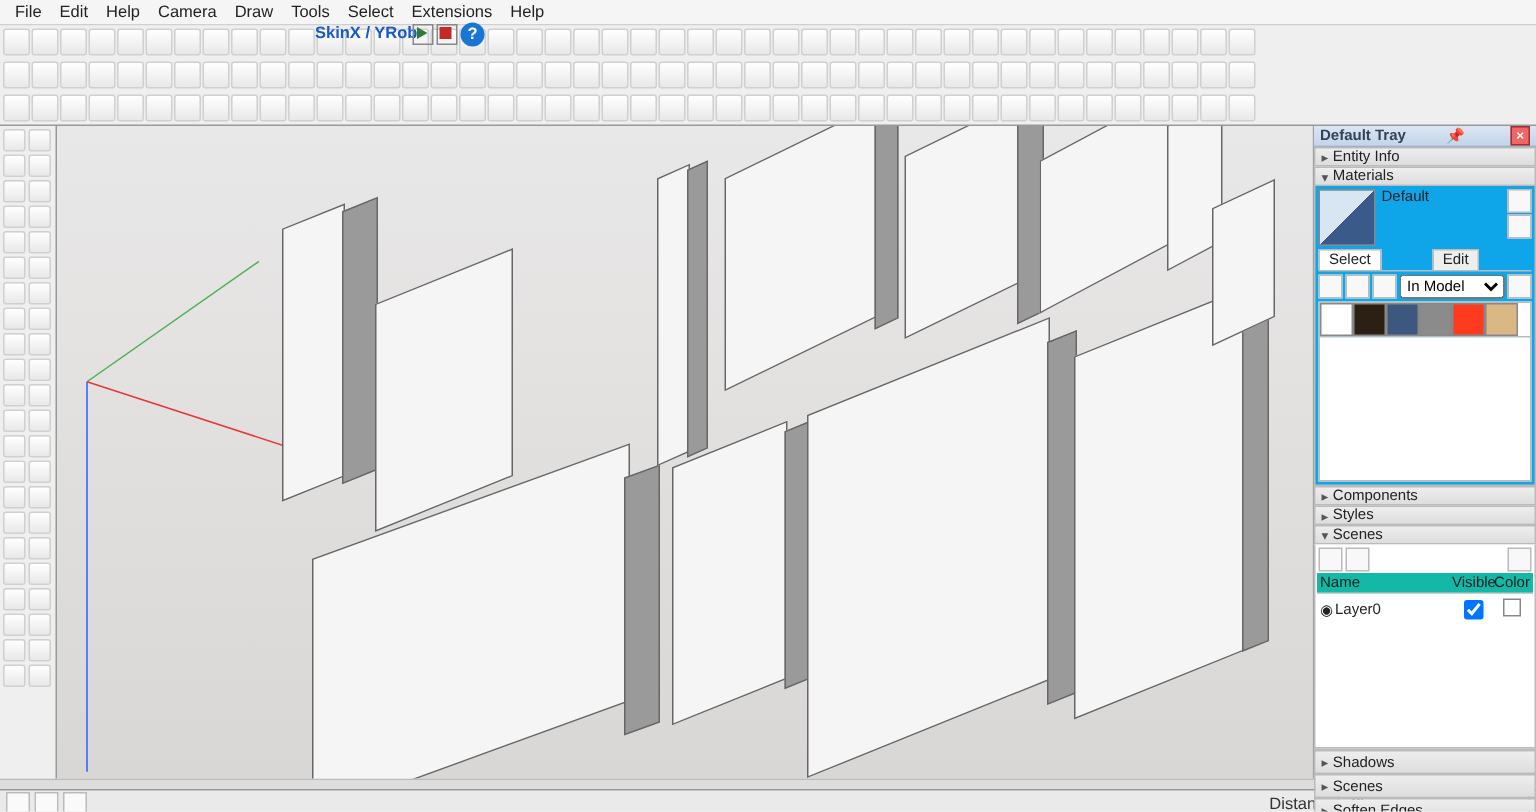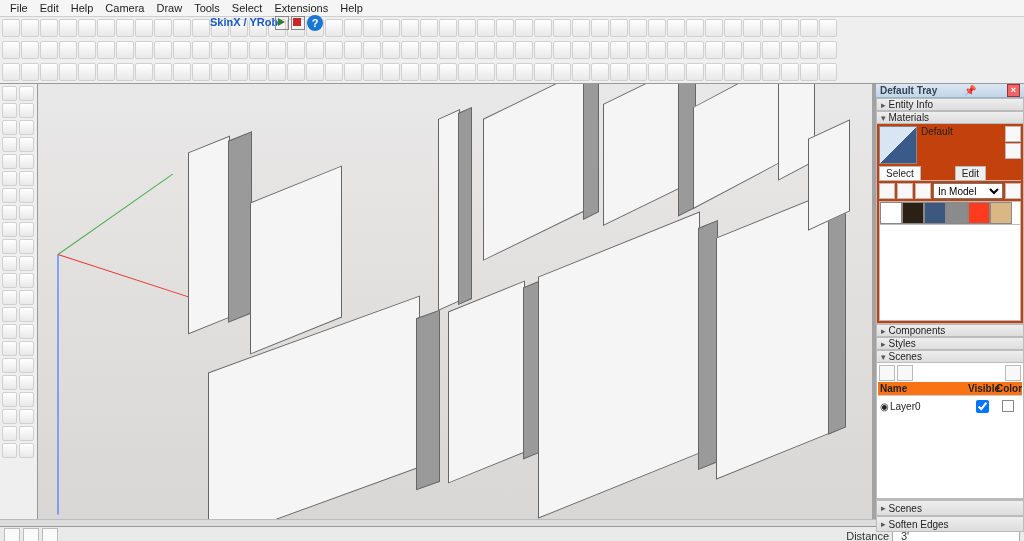--- a/index.html
+++ b/index.html
@@ -19,43 +19,43 @@
 .left-tools .tool{width:15px;height:15px;}
 .viewport{flex:1;background:linear-gradient(#e9e8e8,#d9d7d5);position:relative;overflow:hidden;}
 .axes{position:absolute;left:20px;top:170px;}
 .axes .ax{position:absolute;width:140px;height:1px;transform-origin:left center;}
 .ax.green{background:#4CAF50;transform:rotate(-35deg);}
 .ax.blue{background:#2962FF;transform:rotate(90deg);width:260px;}
 .ax.red{background:#E53935;transform:rotate(18deg);width:180px;}
 .walls{position:absolute;inset:0;}
 .wall{position:absolute;background:#f5f5f5;border:1px solid #666;}
 .wall.dark{background:#9a9a9a;}
-.tray{width:148px;background:#efefef;border-left:4px solid #a3a3a3;display:flex;flex-direction:column;font-size:10px;}
+.tray{width:148px;background:#efefef;border-left:1px solid #a3a3a3;display:flex;flex-direction:column;font-size:10px;}
 .tray-title{height:14px;background:linear-gradient(#dce6f2,#c2d5ea);padding:0 4px;display:flex;align-items:center;border-bottom:1px solid #9bb2c9;font-weight:bold;color:#345;}
 .tray-title .close{margin-left:auto;width:11px;height:11px;background:#e66;border:1px solid #933;color:#fff;text-align:center;line-height:10px;font-size:9px;}
 .panel-head{height:14px;background:linear-gradient(#eee,#ddd);border:1px solid #bbb;margin:0;padding:0 4px;display:flex;align-items:center;cursor:default;}
 .panel-head::before{content:"▸";margin-right:3px;font-size:9px;color:#555;}
 .panel-head.open::before{content:"▾";}
-.materials{background:#c2410c;border:1px solid #bbb;border-top:none;padding:2px;}
+.materials{background:#0ea5e9;border:1px solid #bbb;border-top:none;padding:2px;}
 .mat-preview{display:flex;gap:4px;align-items:flex-start;margin-bottom:2px;}
 .mat-swatch{width:36px;height:36px;border:1px solid #888;background:linear-gradient(135deg,#d8e6f3 0,#d8e6f3 50%,#3a5a8a 50%,#3a5a8a 100%);}
 .mat-name{flex:1;font-size:10px;}
 .mat-tools{display:flex;flex-direction:column;gap:1px;}
 .tabs{display:flex;border-bottom:1px solid #bbb;margin-top:2px;gap:35px;}
 .tab{padding:1px 6px;border:1px solid #bbb;border-bottom:none;background:#eee;font-size:10px;margin-right:-1px;}
 .tab.active{background:#fff;}
 .mat-row{display:flex;gap:2px;align-items:center;margin:2px 0;}
 .mat-row select{flex:1;font-size:10px;height:16px;}
 .icon-sm{width:14px;height:14px;border:1px solid #bbb;background:#f8f8f8;}
 .swatches{display:flex;flex-wrap:wrap;gap:0;border:1px solid #bbb;padding:0;background:#fff;}
 .sw{width:22px;height:22px;border:1px solid #888;box-sizing:border-box;}
 .blank{background:#fff;height:95px;border:1px solid #bbb;border-top:none;}
 .layers{background:#fff;border:1px solid #bbb;border-top:none;padding:1px;font-size:10px;}
 .ly-toolbar{display:flex;gap:2px;padding:1px;}
-.ly-head{display:flex;background:#f97316;border-bottom:1px solid #ccc;padding:1px 2px;font-weight:bold;}
+.ly-head{display:flex;background:#14b8a6;border-bottom:1px solid #ccc;padding:1px 2px;}
 .ly-row{display:flex;padding:1px 2px;align-items:center;}
 .ly-name{flex:1;}
 .ly-vis{width:28px;text-align:center;margin-left:20px;}
 .ly-color{width:24px;text-align:center;}
 .ly-swatch{display:inline-block;width:10px;height:10px;border:1px solid #888;background:#fff;}
 .ly-blank{height:80px;background:#fff;}
 .bottom-panels{border-top:1px solid #bbb;}
 .statusbar{height:18px;background:#eaeaea;border-top:1px solid #999;display:flex;align-items:center;padding:0 4px;font-size:11px;color:#333;}
 .statusbar .status-icon{width:14px;height:14px;border:1px solid #bbb;background:#fafafa;margin-right:3px;}
 .statusbar .hint{margin-left:6px;}
@@ -363,20 +363,21 @@
       </div>
       <div class="ly-row">
         <span style="width:10px">◉</span>
         <span class="ly-name">Layer0</span>
         <span class="ly-vis"><input type="checkbox" checked="" style=""></span>
         <span class="ly-color"><span class="ly-swatch"></span></span>
       </div>
       <div class="ly-blank"></div>
     </div>
     <div class="bottom-panels">
+      <div class="panel-head">Shadows</div>
       <div class="panel-head">Scenes</div>
       <div class="panel-head">Soften Edges</div>
 
     </div>
   </div>
 </div>
 
 <div class="sm-scroll"></div>
 
 <div class="statusbar">

